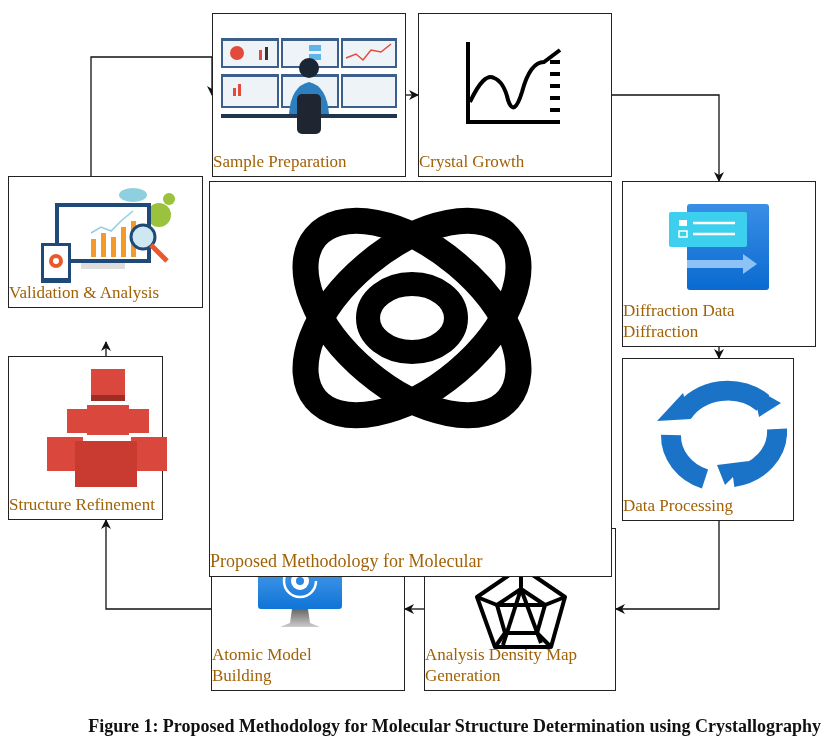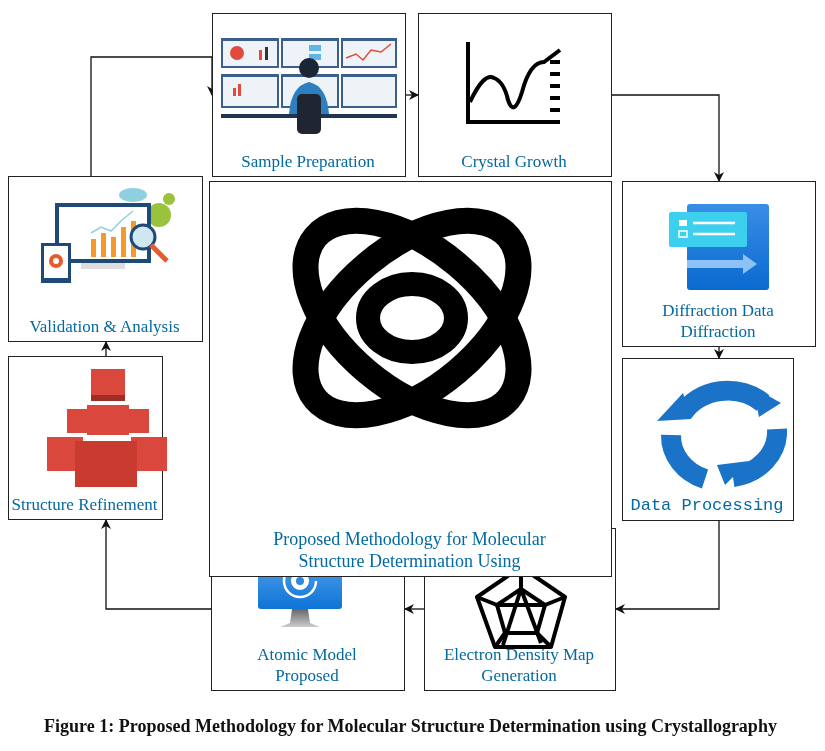--- a/index.html
+++ b/index.html
@@ -1,21 +1,21 @@
 <!DOCTYPE html>
 <html><head>
 <meta charset="utf-8">
 <style>
   html,body{margin:0;padding:0;background:#fff;}
   body{width:825px;height:751px;position:relative;overflow:hidden;font-family:"Liberation Serif","DejaVu Serif",serif;color:#111;}
   .box{position:absolute;border:1.5px solid #222;background:#fff;box-sizing:border-box;}
-  .lbl{position:absolute;left:0;right:2px;text-align:center;font-size:17px;line-height:21px;color:#0369a1;}
+  .lbl{position:absolute;left:0;right:2px;text-align:left;font-size:17px;line-height:21px;color:#a16207;}
   .icon{position:absolute;}
   svg.conn{position:absolute;left:0;top:0;}
-  .caption{position:absolute;left:0;right:4px;top:716px;text-align:center;font-weight:bold;font-size:18px;}
+  .caption{position:absolute;left:0;right:4px;top:716px;text-align:right;font-weight:bold;font-size:18px;}
 </style>
 </head>
 <body>
 
 <svg class="conn" width="825" height="751">
   <defs>
     <marker id="ah" markerWidth="10" markerHeight="10" refX="9" refY="5" orient="auto" markerUnits="userSpaceOnUse">
       <path d="M0,0 L10,5 L0,10 L3,5 Z" fill="#111"></path>
     </marker>
   </defs>
@@ -90,21 +90,21 @@
       <line x1="24" y1="32" x2="66" y2="32" stroke="#fff" stroke-width="2.5"></line>
     <rect x="18" y="58" width="58" height="8" fill="#8cc2f6"></rect>
       <path d="M74,52 L88,62 L74,72 Z" fill="#8cc2f6"></path>
   </svg>
   <div class="lbl" style="bottom:4px;">
     <div>Diffraction Data</div>
     <div>Diffraction</div>
   </div>
 </div>
 
-<div class="box" style="left:622px;top:358px;width:172px;height:163px;font-family:Liberation Mono, monospace;">
+<div class="box" style="left:622px;top:358px;width:172px;height:163px;">
   <svg class="icon" style="left:30px;top:14px;" width="134" height="120">
     <g fill="none" stroke="#1a73c7" stroke-width="20">
       <path d="M30,40 A52,46 0 0 1 110,30"></path>
       <path d="M124,56 A52,46 0 0 1 80,104"></path>
       <path d="M52,106 A52,46 0 0 1 18,62"></path>
     </g>
     <path d="M100,14 L128,30 L106,44 Z" fill="#1a73c7"></path>
     <path d="M96,88 L72,112 L64,92 Z" fill="#1a73c7"></path>
     <path d="M4,48 L30,20 L38,46 Z" fill="#1a73c7"></path>
   </svg>
@@ -120,21 +120,21 @@
         <line x1="92" y1="34" x2="72" y2="42"></line>
       <line x1="78" y1="84" x2="64" y2="70"></line>
         <line x1="22" y1="84" x2="32" y2="70"></line>
         <line x1="4" y1="34" x2="24" y2="42"></line>
       <line x1="48" y1="26" x2="30" y2="82"></line>
         <line x1="48" y1="26" x2="68" y2="80"></line>
         <line x1="24" y1="42" x2="72" y2="42"></line>
     </g>
   </svg>
   <div class="lbl" style="bottom:4px;">
-    <div>Electron Density Map</div>
+    <div>Analysis Density Map</div>
     <div>Generation</div>
   </div>
 </div>
 
 <div class="box" style="left:211px;top:528px;width:194px;height:163px;">
   <svg class="icon" style="left:46px;top:24px;" width="100" height="80">
     <defs>
         <linearGradient id="gm" x1="0" y1="0" x2="0" y2="1">
           <stop offset="0" stop-color="#5aa6f0"></stop>
           <stop offset="1" stop-color="#0e74d6"></stop>
@@ -145,41 +145,41 @@
         </linearGradient>
       </defs>
     <rect x="0" y="0" width="84" height="56" rx="3" fill="url(#gm)"></rect>
     <path d="M34,56 L50,56 L52,70 L62,74 L22,74 L32,70 Z" fill="url(#gs)"></path>
     <circle cx="42" cy="28" r="16" fill="none" stroke="#fff" stroke-width="2.5" stroke-dasharray="80 20"></circle>
     <circle cx="42" cy="28" r="9" fill="#fff"></circle>
       <circle cx="42" cy="28" r="4" fill="#2d86e0"></circle>
   </svg>
   <div class="lbl" style="bottom:4px;margin-top:26px;">
     <div>Atomic Model</div>
-    <div>Proposed</div>
+    <div>Building</div>
   </div>
 </div>
 
 <div class="box" style="left:8px;top:356px;width:155px;height:164px;">
   <svg class="icon" style="left:38px;top:12px;" width="120" height="122">
     <g fill="#d9473d">
       <rect x="44" y="0" width="34" height="26"></rect>
         <rect x="44" y="26" width="34" height="6" fill="#9e2d25"></rect>
       <rect x="20" y="40" width="20" height="24"></rect>
         <rect x="40" y="36" width="42" height="30"></rect>
         <rect x="82" y="40" width="20" height="24"></rect>
       <rect x="0" y="68" width="36" height="34"></rect>
         <rect x="84" y="68" width="36" height="34"></rect>
       <rect x="28" y="72" width="62" height="46" fill="#c93a31"></rect>
     </g>
   </svg>
   <div class="lbl" style="bottom:4px;">Structure Refinement</div>
 </div>
 
-<div class="box" style="left:8px;top:176px;width:195px;height:166px;padding-left:35px;">
+<div class="box" style="left:8px;top:176px;width:195px;height:132px;padding-left:35px;">
   <svg class="icon" style="left:32px;top:8px;" width="140" height="110">
     <ellipse cx="92" cy="10" rx="14" ry="7" fill="#8fd0e0"></ellipse>
     <circle cx="118" cy="30" r="12" fill="#9ac23c"></circle>
       <circle cx="128" cy="14" r="6" fill="#9ac23c"></circle>
     <rect x="14" y="18" width="96" height="60" fill="#1f4a78"></rect>
       <rect x="18" y="22" width="88" height="52" fill="#fff"></rect>
     <g fill="#f39a2b">
         <rect x="50" y="54" width="5" height="18"></rect>
         <rect x="60" y="48" width="5" height="24"></rect>
         <rect x="70" y="52" width="5" height="20"></rect>
@@ -201,17 +201,16 @@
 <div class="box" style="left:209px;top:181px;width:403px;height:396px;">
   <svg class="icon" style="left:66px;top:18px;" width="272" height="236">
     <g fill="none" stroke="#000" stroke-width="26">
       <ellipse cx="136" cy="118" rx="126" ry="70" transform="rotate(40 136 118)"></ellipse>
       <ellipse cx="136" cy="118" rx="126" ry="70" transform="rotate(-40 136 118)"></ellipse>
       <ellipse cx="136" cy="118" rx="44" ry="34" stroke-width="24"></ellipse>
     </g>
   </svg>
   <div class="lbl" style="bottom:4px;font-size:18px;line-height:22px;">
     <div>Proposed Methodology for Molecular</div>
-    <div>Structure Determination Using</div>
   </div>
 </div>
 
 <div class="caption">Figure 1: Proposed Methodology for Molecular Structure Determination using Crystallography</div>
 
 </body></html>

